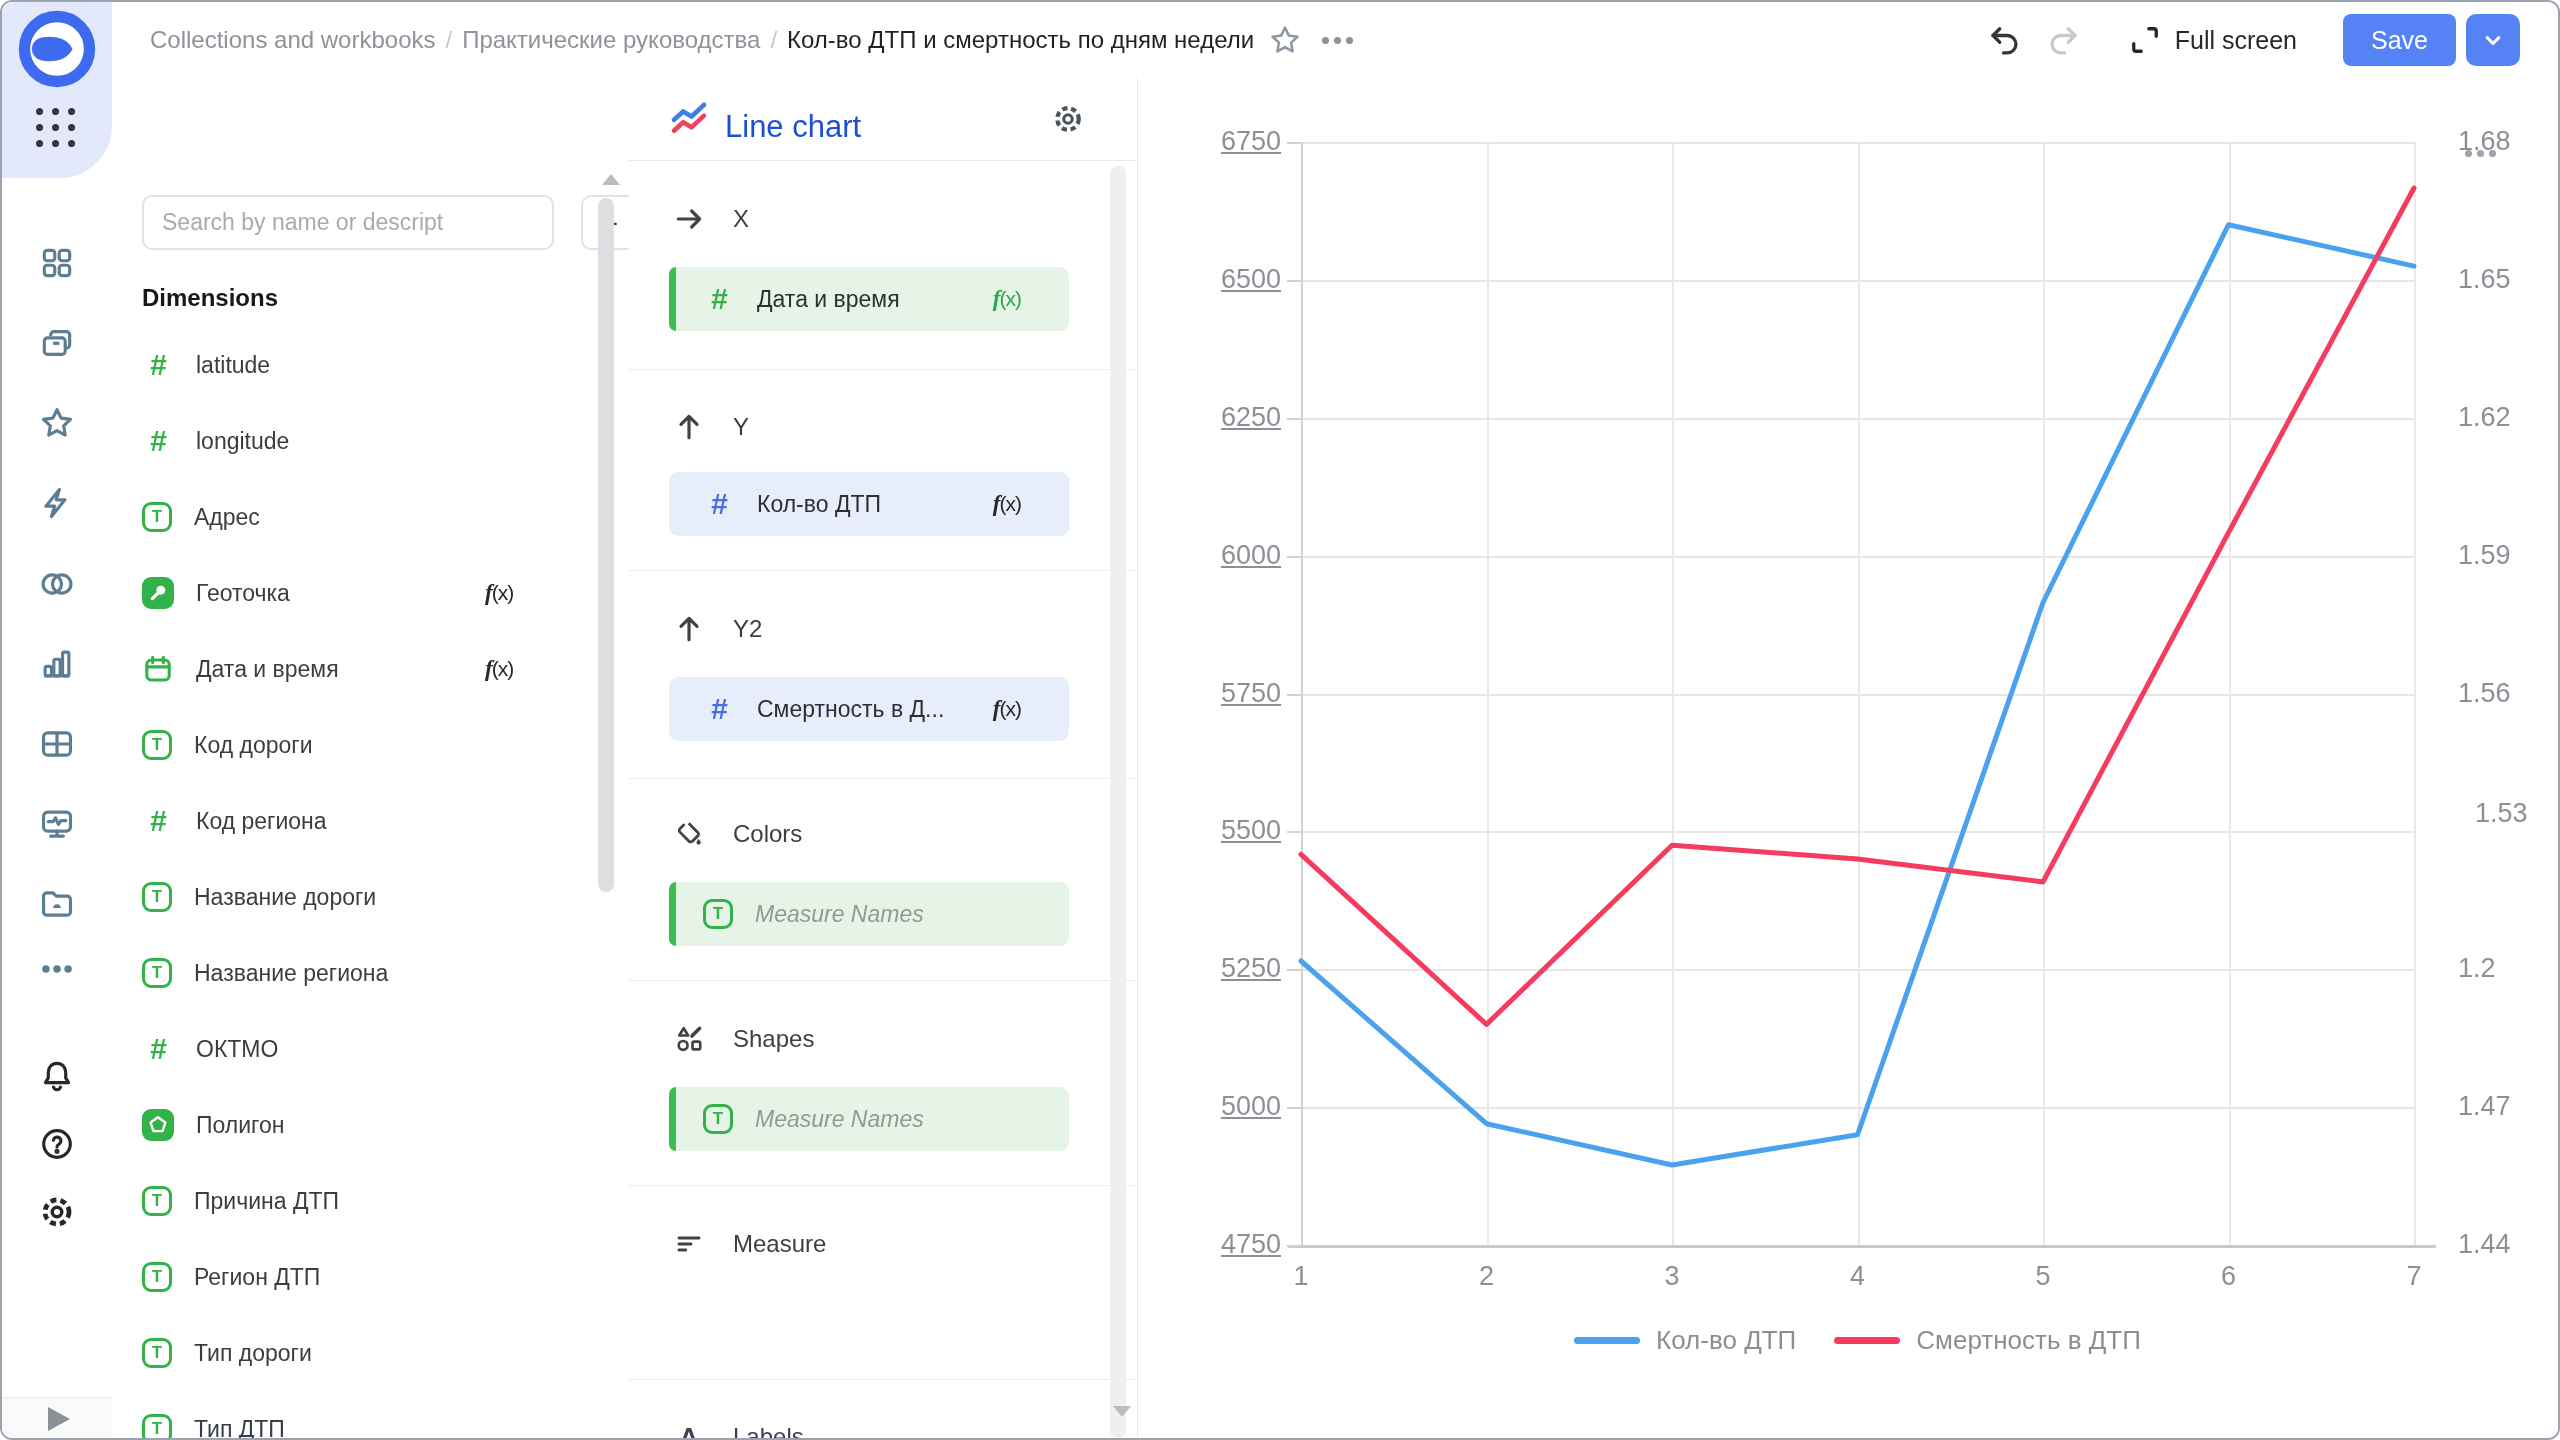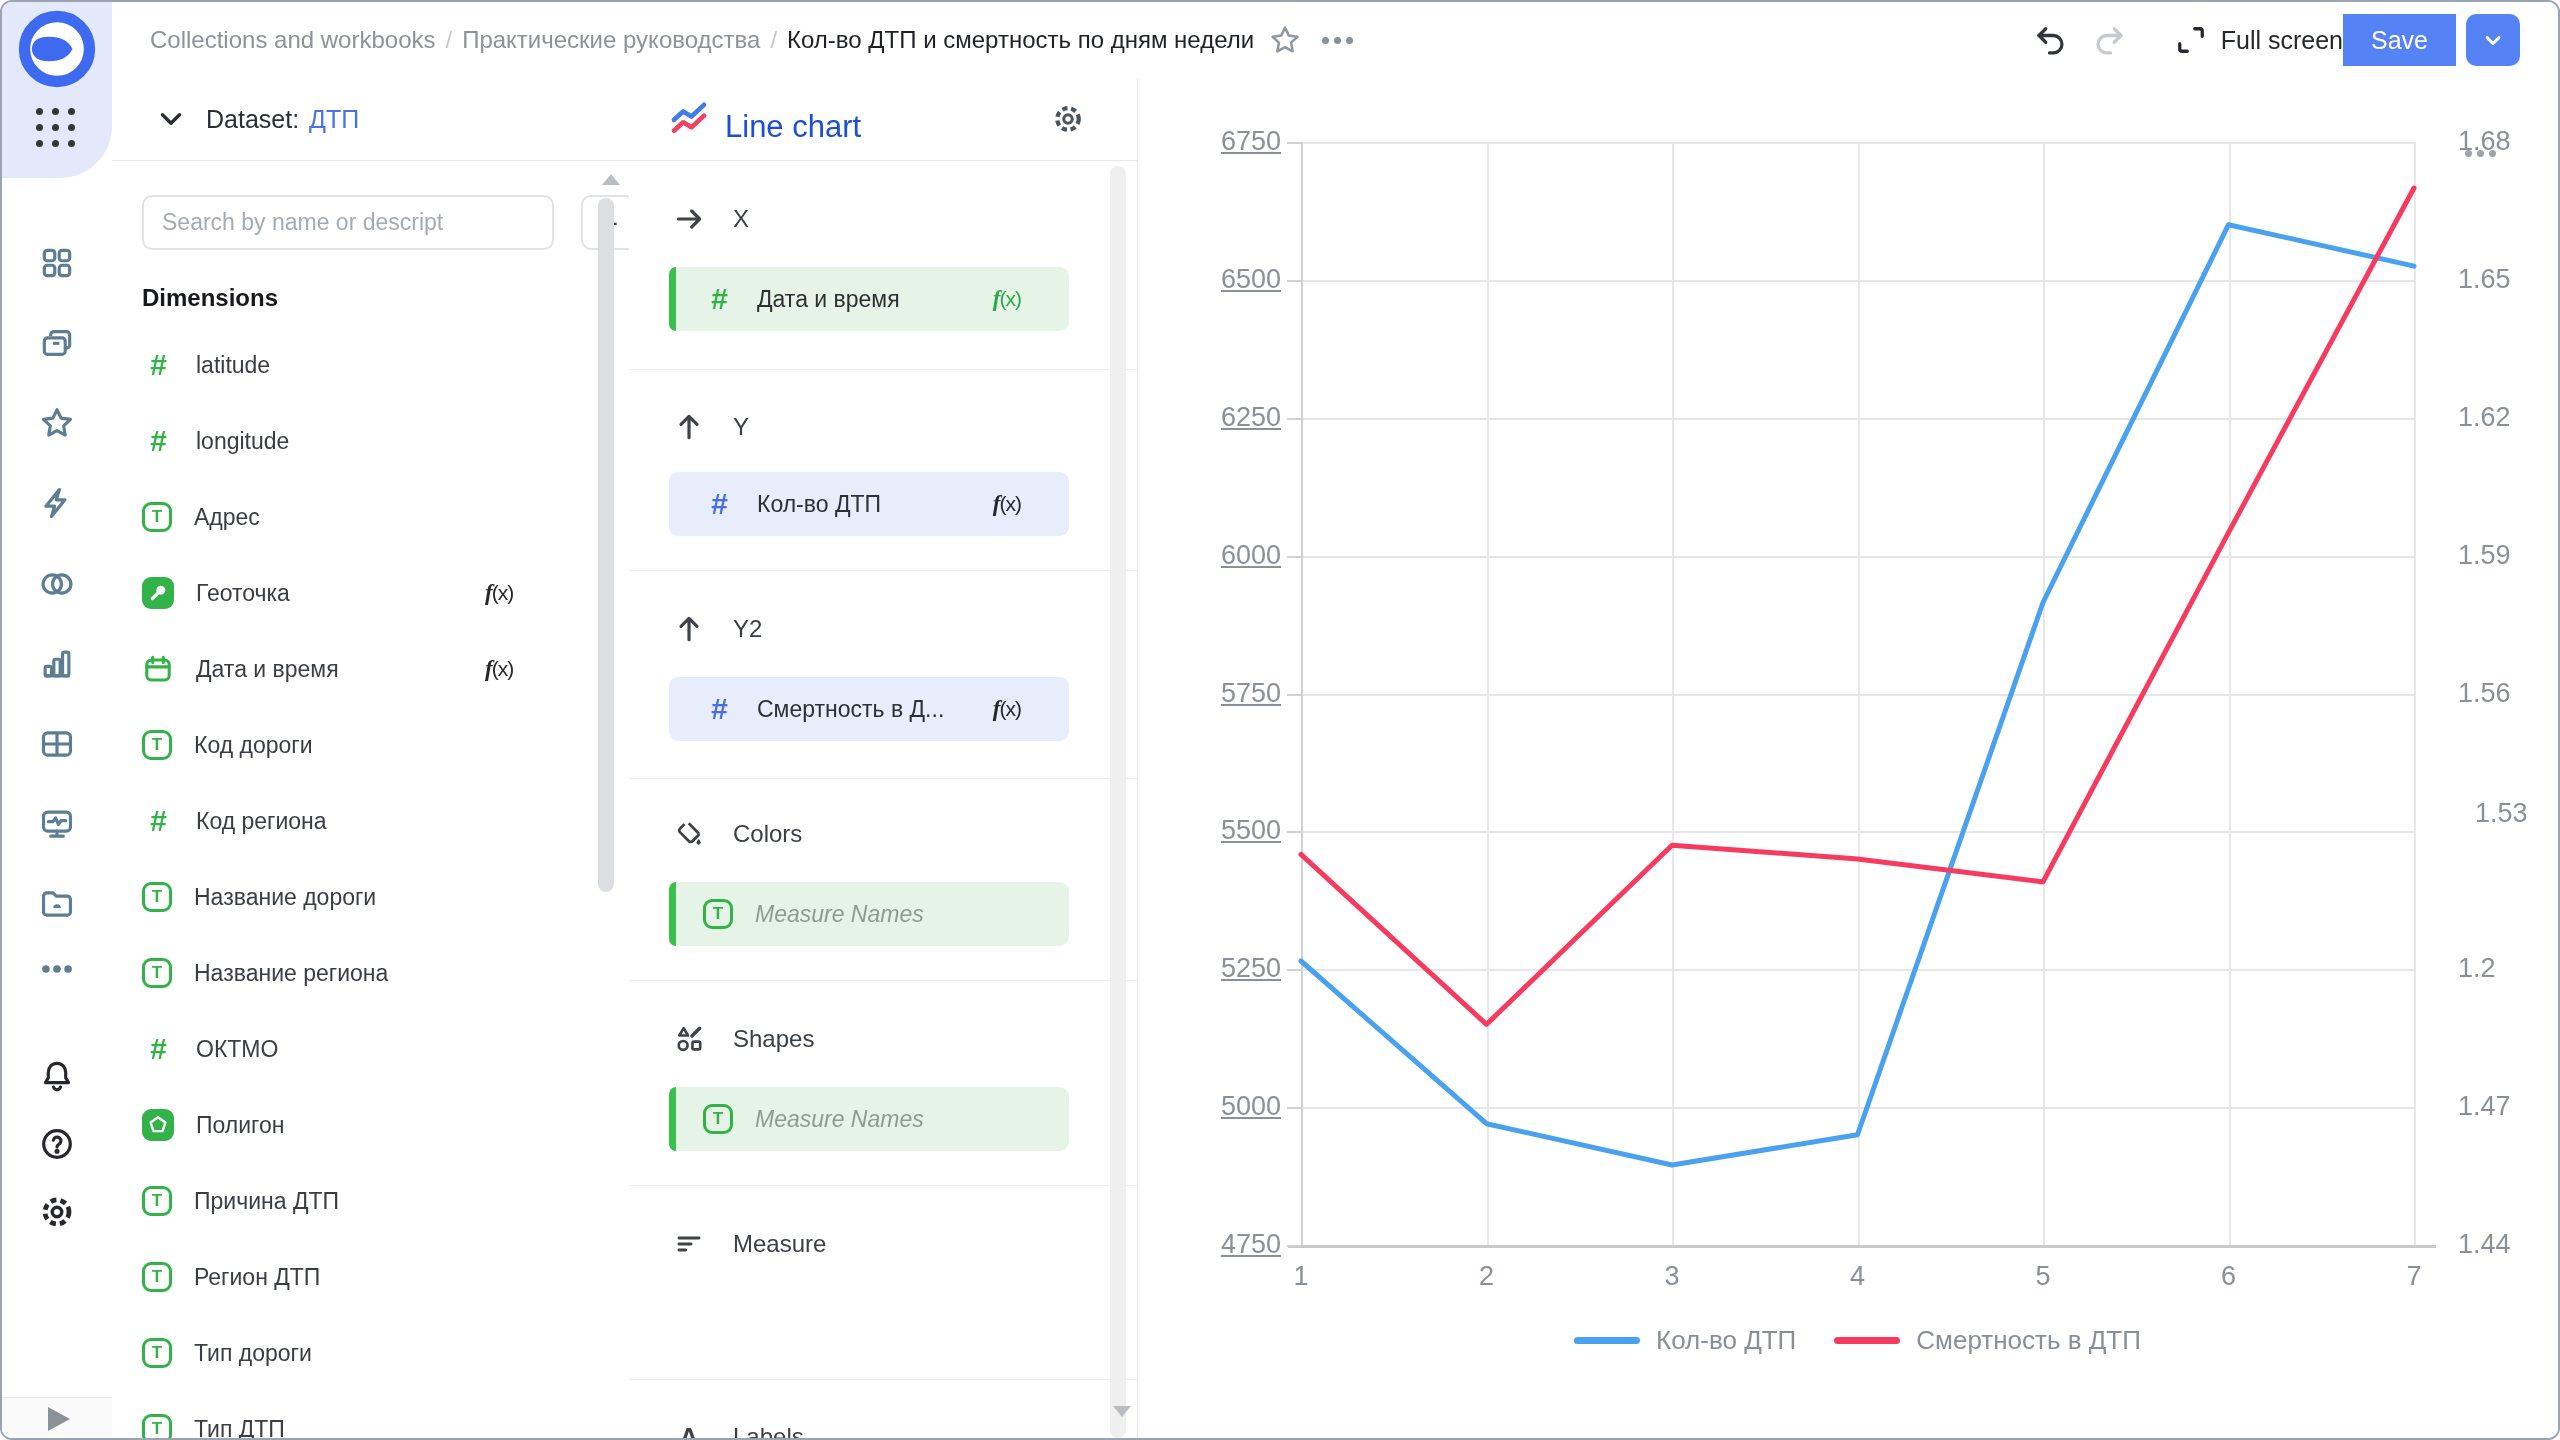--- a/index.html
+++ b/index.html
@@ -24,21 +24,21 @@
   .crumb{color:#8e9299;cursor:pointer;}
   .crumb-sep{color:#c5c8cc;}
   .crumb-cur{color:#1f2125;}
   .tb-ic{width:34px;height:34px;color:#8f98a2;margin-left:14px;cursor:pointer;}
   .tb-dots{display:flex;gap:5px;margin-left:20px;cursor:pointer;}
   .tb-dots i{width:7px;height:7px;border-radius:50%;background:#8b9198;}
   .tb-right{margin-left:auto;display:flex;align-items:center;margin-right:40px;}
   .tb-act{width:36px;height:36px;color:#33363b;cursor:pointer;}
   .tb-act.disabled{color:#c6c9cd;}
   .fullscreen-lbl{font-size:25px;color:#26282c;margin-left:12px;cursor:pointer;}
-  .btn-save{height:52px;padding:0 28px;background:#5583f6;color:#fff;font-size:25px;border:none;border-radius:0;cursor:pointer;font-family:inherit;}
+  .btn-save{height:52px;padding:0 28px;background:#5583f6;color:#fff;font-size:25px;border:none;border-radius:8px;cursor:pointer;margin-left:46px;font-family:inherit;}
   .btn-save-caret{width:54px;height:52px;background:#5583f6;border:none;border-radius:10px;cursor:pointer;margin-left:10px;display:flex;align-items:center;justify-content:center;}
 
   
   .ds-panel{position:absolute;left:110px;top:76px;width:517px;height:1360px;background:#fff;border-right:1px solid #e7e9ec;overflow:hidden;}
   .ds-head{position:absolute;left:0;top:0;width:100%;height:82px;border-bottom:1px solid #e7e9ec;display:flex;align-items:center;}
   .ds-chev{width:34px;height:34px;color:#2a2e33;margin-left:42px;cursor:pointer;}
   .ds-title{font-size:25px;color:#2b2e33;margin-left:18px;}
   .ds-name{font-size:25px;color:#4a71e8;margin-left:10px;cursor:pointer;}
   .search-row{position:absolute;left:30px;top:117px;display:flex;gap:27px;}
   .search-inp{width:412px;height:55px;box-sizing:border-box;border:2px solid #e0e2e6;border-radius:10px;font-size:23px;color:#333;padding:0 18px;outline:none;font-family:inherit;}
@@ -256,29 +256,20 @@
       <button class="btn-save">Save</button>
       <button class="btn-save-caret">
         <svg viewBox="0 0 24 24" width="28" height="28" fill="none" stroke="#fff" stroke-width="2.6" stroke-linecap="round" stroke-linejoin="round">
             <path d="M7 10l5 5 5-5"></path>
           </svg>
       </button>
     </div>
   </header>
 
   <section class="ds-panel">
-    <div class="ds-head">
-      <span class="ds-chev">
-        <svg viewBox="0 0 24 24" fill="none" stroke="currentColor" stroke-width="2.4" stroke-linecap="round" stroke-linejoin="round">
-            <path d="M6 9l6 6 6-6"></path>
-          </svg>
-      </span>
-      <span class="ds-title">Dataset:</span>
-      <span class="ds-name">ДТП</span>
-    </div>
     <div class="search-row">
       <input class="search-inp" type="text" placeholder="Search by name or descript" style="">
       <button class="btn-plus">+</button>
     </div>
     <div class="dims-title">Dimensions</div>
     <div class="dim-list" id="dim-list">
         <div class="dim-row">
           <span class="fi fi-hash">#</span>
           <span class="dim-label">latitude</span>
         </div>

